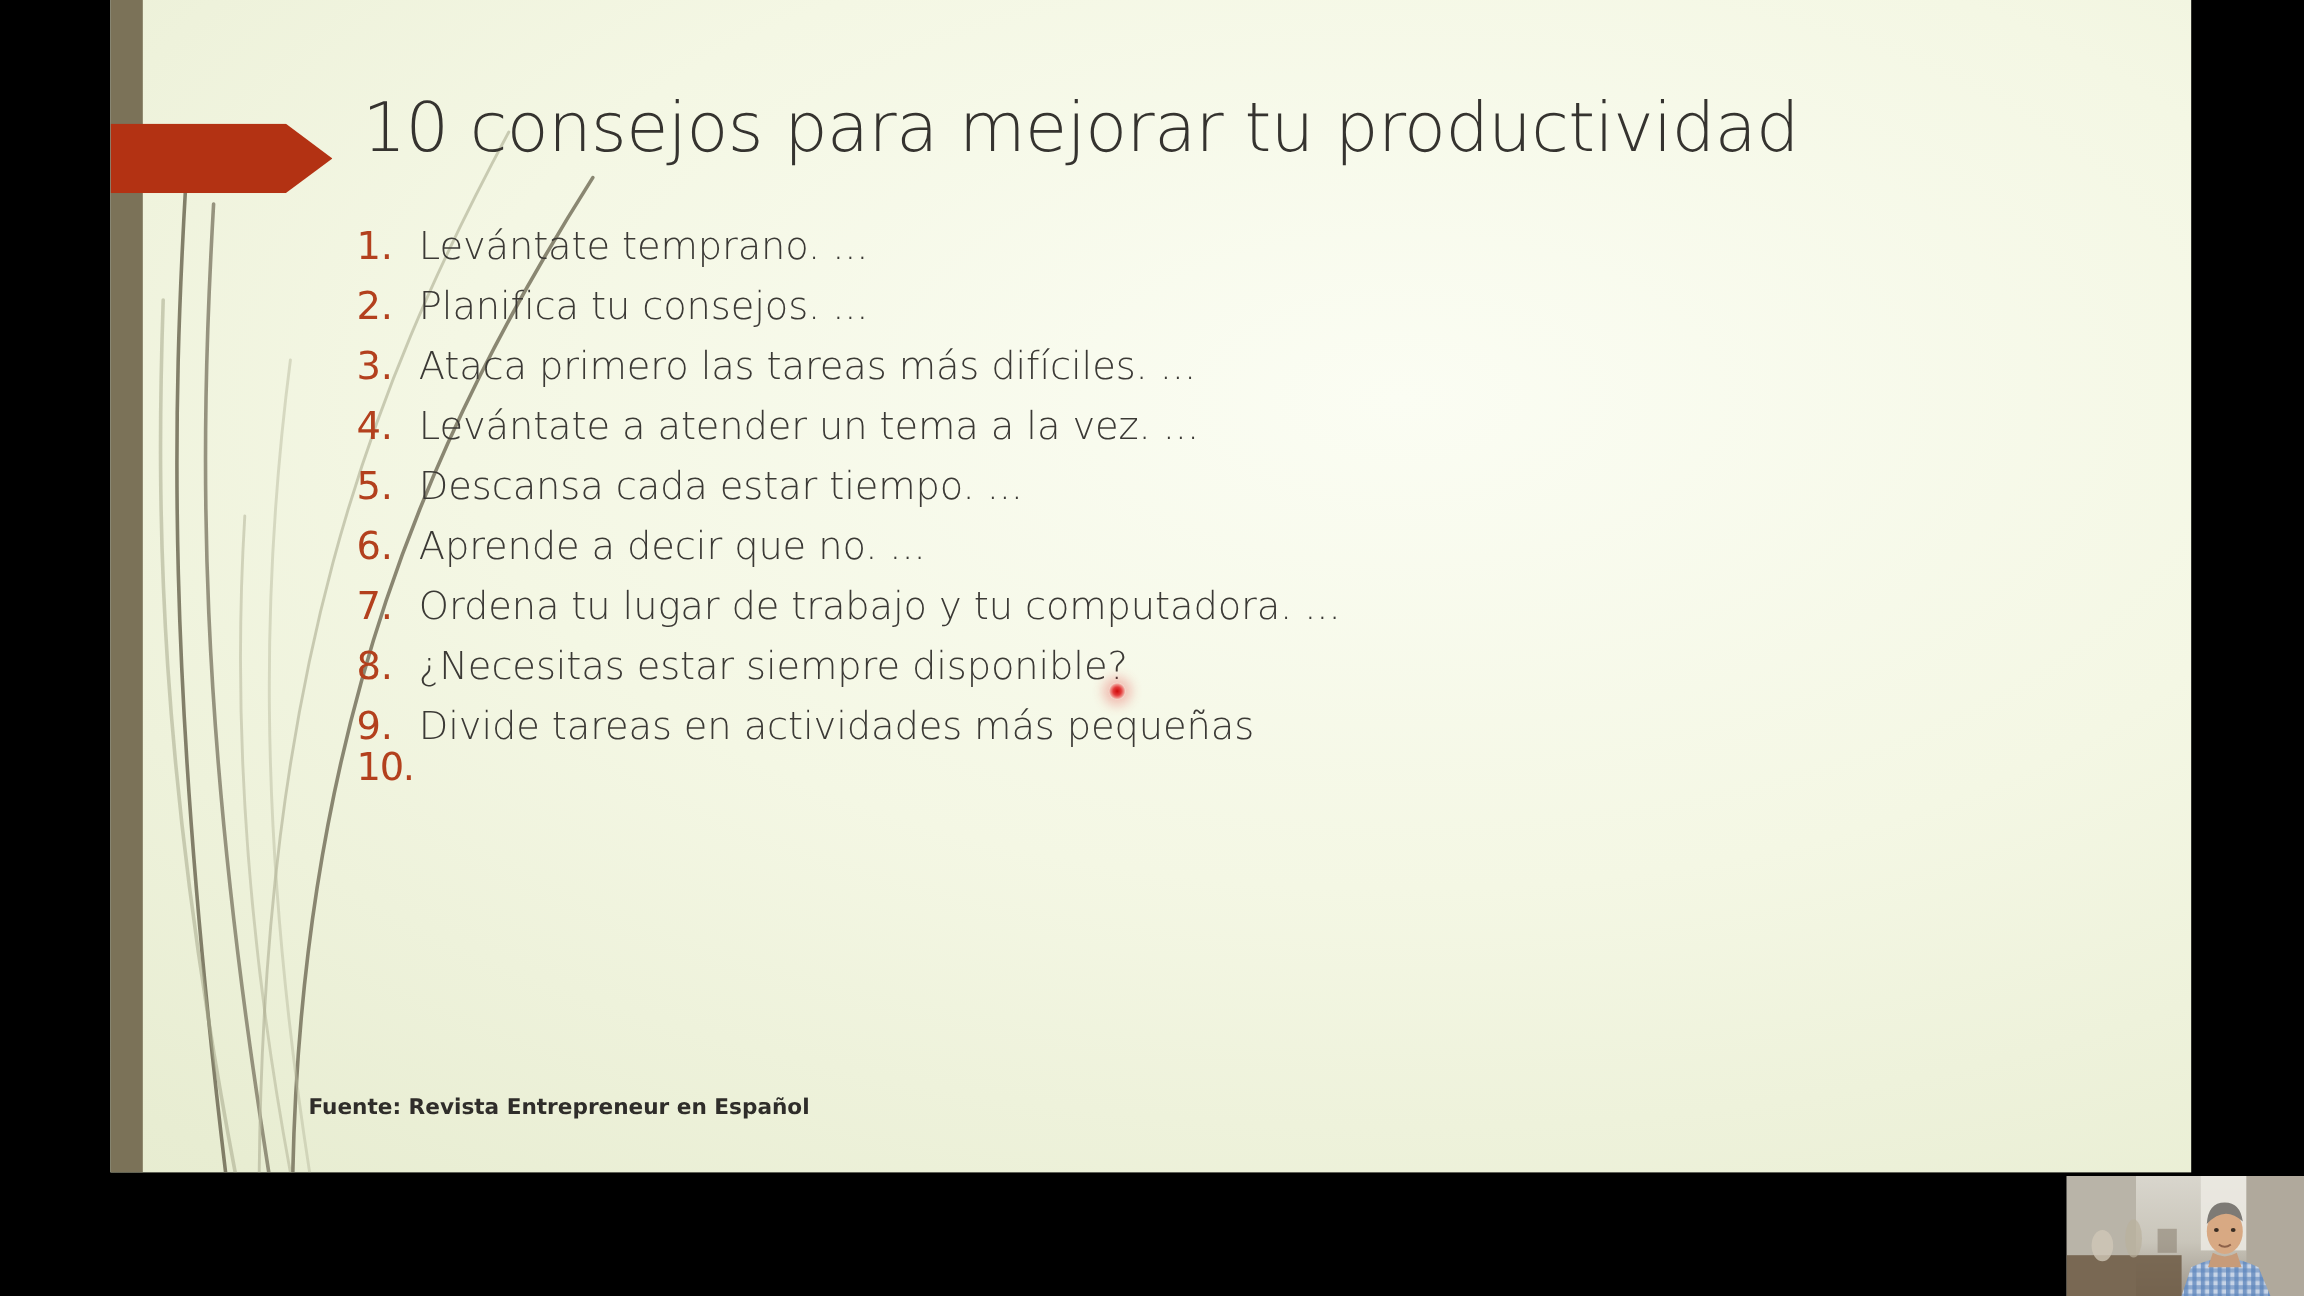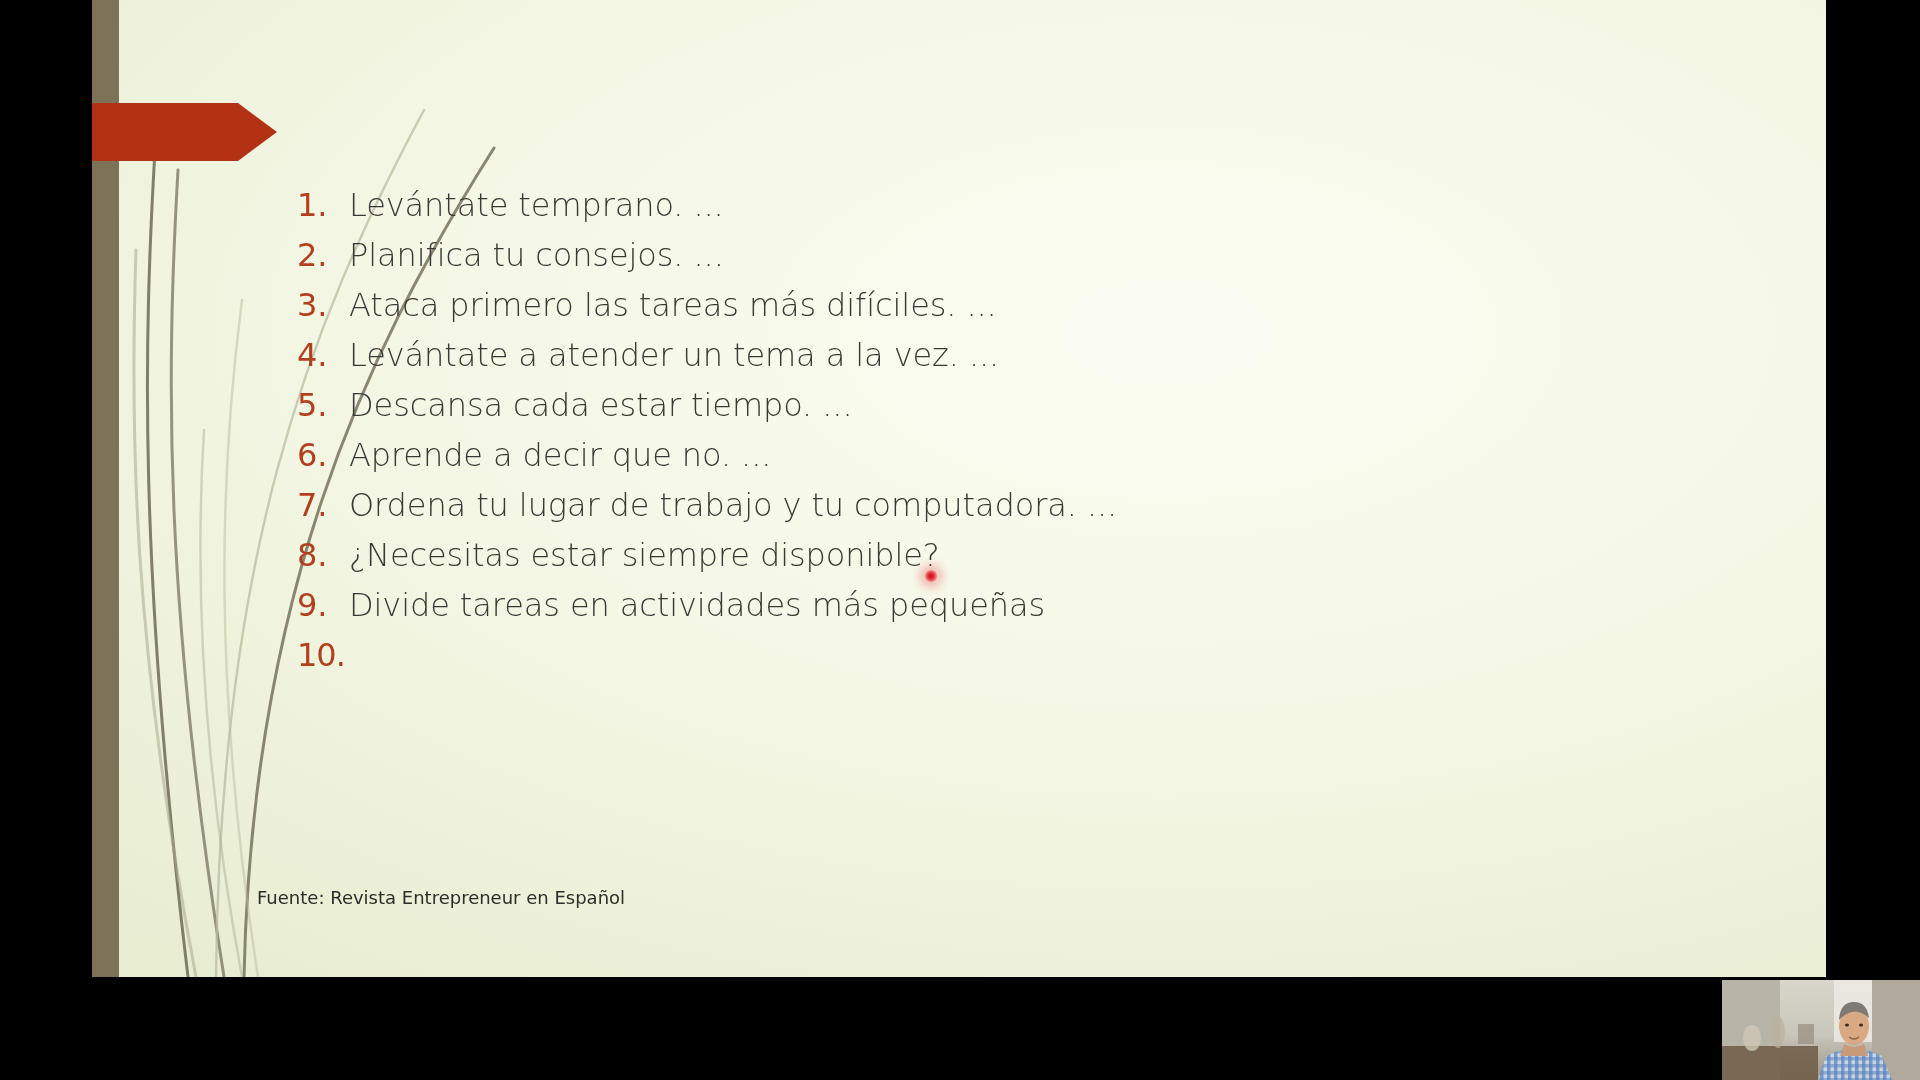--- a/index.html
+++ b/index.html
@@ -47,28 +47,28 @@
     display:flex; align-items:baseline;
     height:50px;
     font-family:"DejaVu Sans", sans-serif;
     font-weight:300; font-size:32px; color:#3b3935;
     letter-spacing:-0.1px;
   }
   .li .num{
     color:#b3401d; font-weight:400;
     width:52px; flex:0 0 52px; text-align:left;
   }
-  .li.wide .num{ letter-spacing:-1px; width:48px; flex:0 0 48px;margin-top:16px; }
+  .li.wide .num{ letter-spacing:-1px; width:48px; flex:0 0 48px; }
   .li .txt{ white-space:nowrap;margin-top:16px; }
 
   
   #footnote{
-    position:absolute; left:165px; top:887px;
+    position:absolute; left:165px; top:912px;
     font-family:"DejaVu Sans", sans-serif;
-    font-weight:400; font-size:18px; color:#2f2d2a;
+    font-weight:700; font-size:18px; color:#2f2d2a;
     letter-spacing:0px; white-space:nowrap;
   }
 
   
   #pointer{
     position:absolute; left:832px; top:569px; width:14px; height:14px;
     border-radius:50%;
     background:radial-gradient(circle, #cf0a0a 0%, #e33a3a 34%, rgba(233,70,70,.55) 58%, rgba(233,70,70,0) 76%);
     box-shadow:0 0 9px 5px rgba(230,60,60,.30);
     pointer-events:none;
@@ -97,20 +97,21 @@
         <path d="M44 250 C 38 430, 40 640, 104 977" stroke="#a8a98c" stroke-opacity="0.55" stroke-width="3"></path>
         <path d="M332 110 C 214 330, 128 560, 124 977" stroke="#b9bba0" stroke-opacity="0.75" stroke-width="2.4"></path>
         <path d="M402 148 C 268 360, 160 600, 152 977" stroke="#6f6a55" stroke-opacity="0.80" stroke-width="3"></path>
         <path d="M150 300 C 128 470, 120 680, 166 977" stroke="#b9bba0" stroke-opacity="0.5" stroke-width="2.4"></path>
         <path d="M112 430 C 104 560, 106 740, 150 977" stroke="#a8a98c" stroke-opacity="0.45" stroke-width="2.4"></path>
       </g>
     </svg>
 
     <div id="banner"></div>
 
+    <h1 id="title">10 consejos para mejorar tu productividad</h1>
 
     <ul id="list">
       <li class="li">
         <span class="num">1.</span>
         <span class="txt">Levántate temprano. ...</span>
       </li>
       <li class="li">
         <span class="num">2.</span>
         <span class="txt">Planifica tu consejos. ...</span>
       </li>

